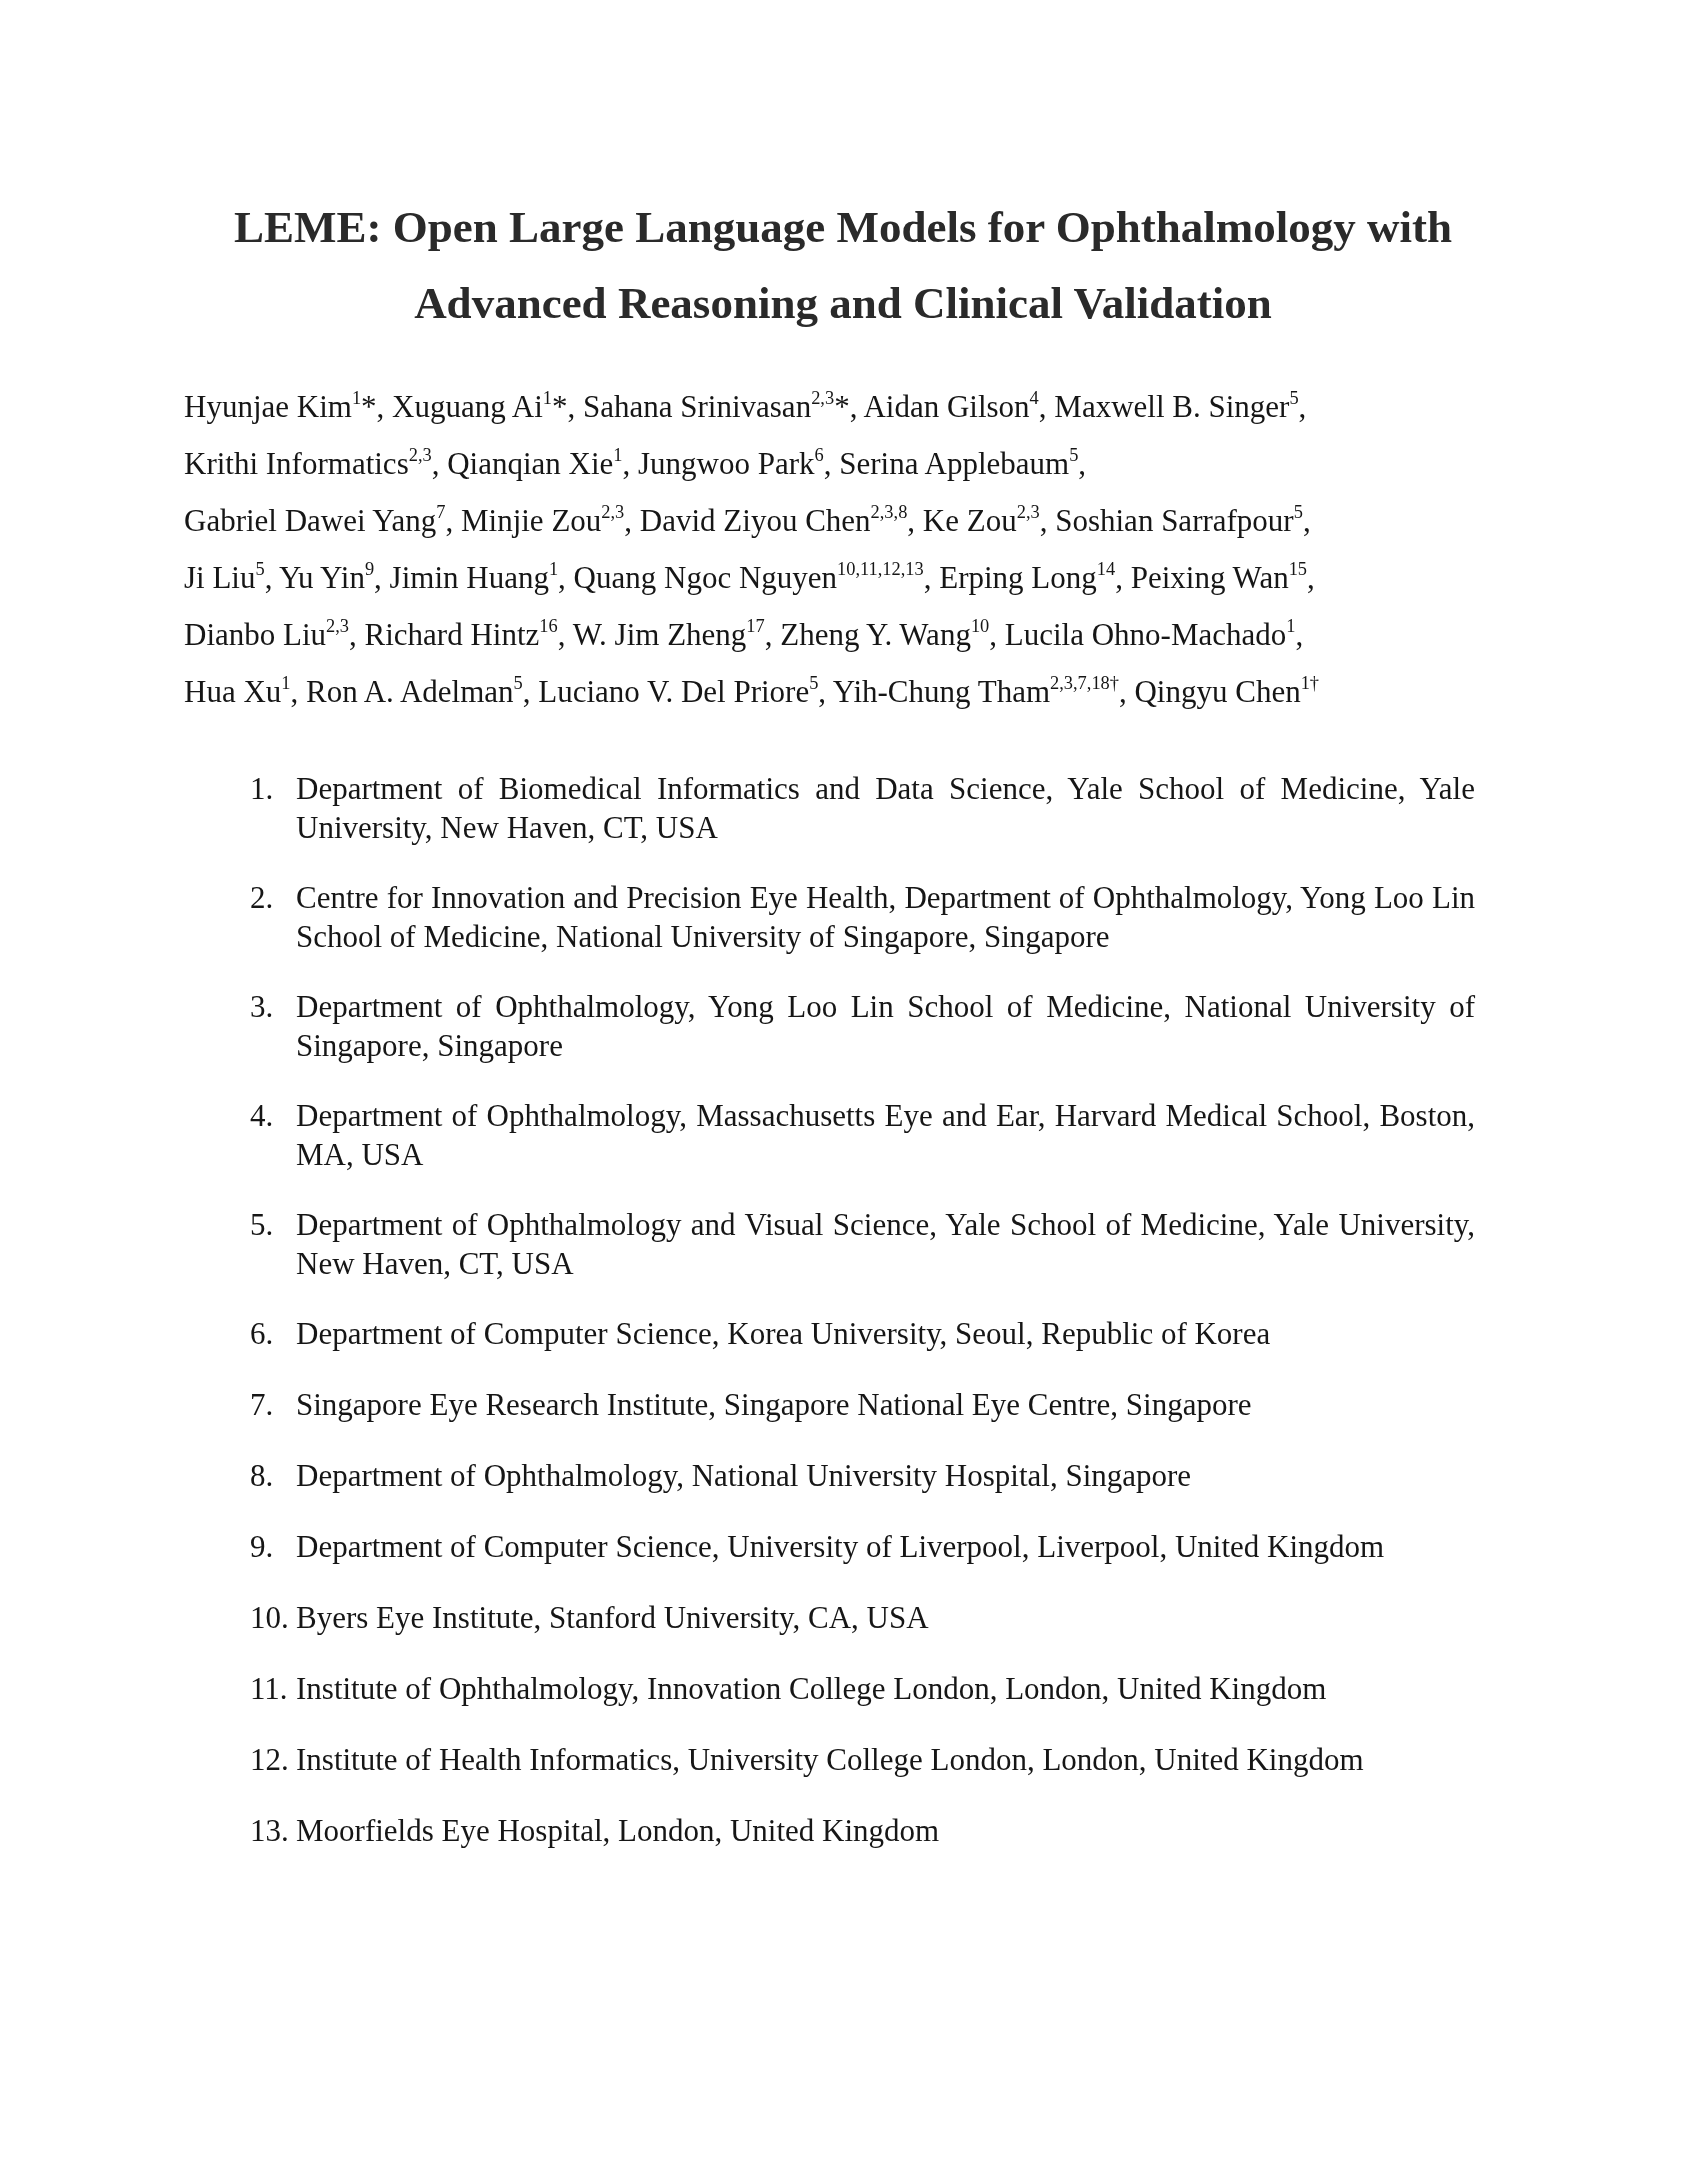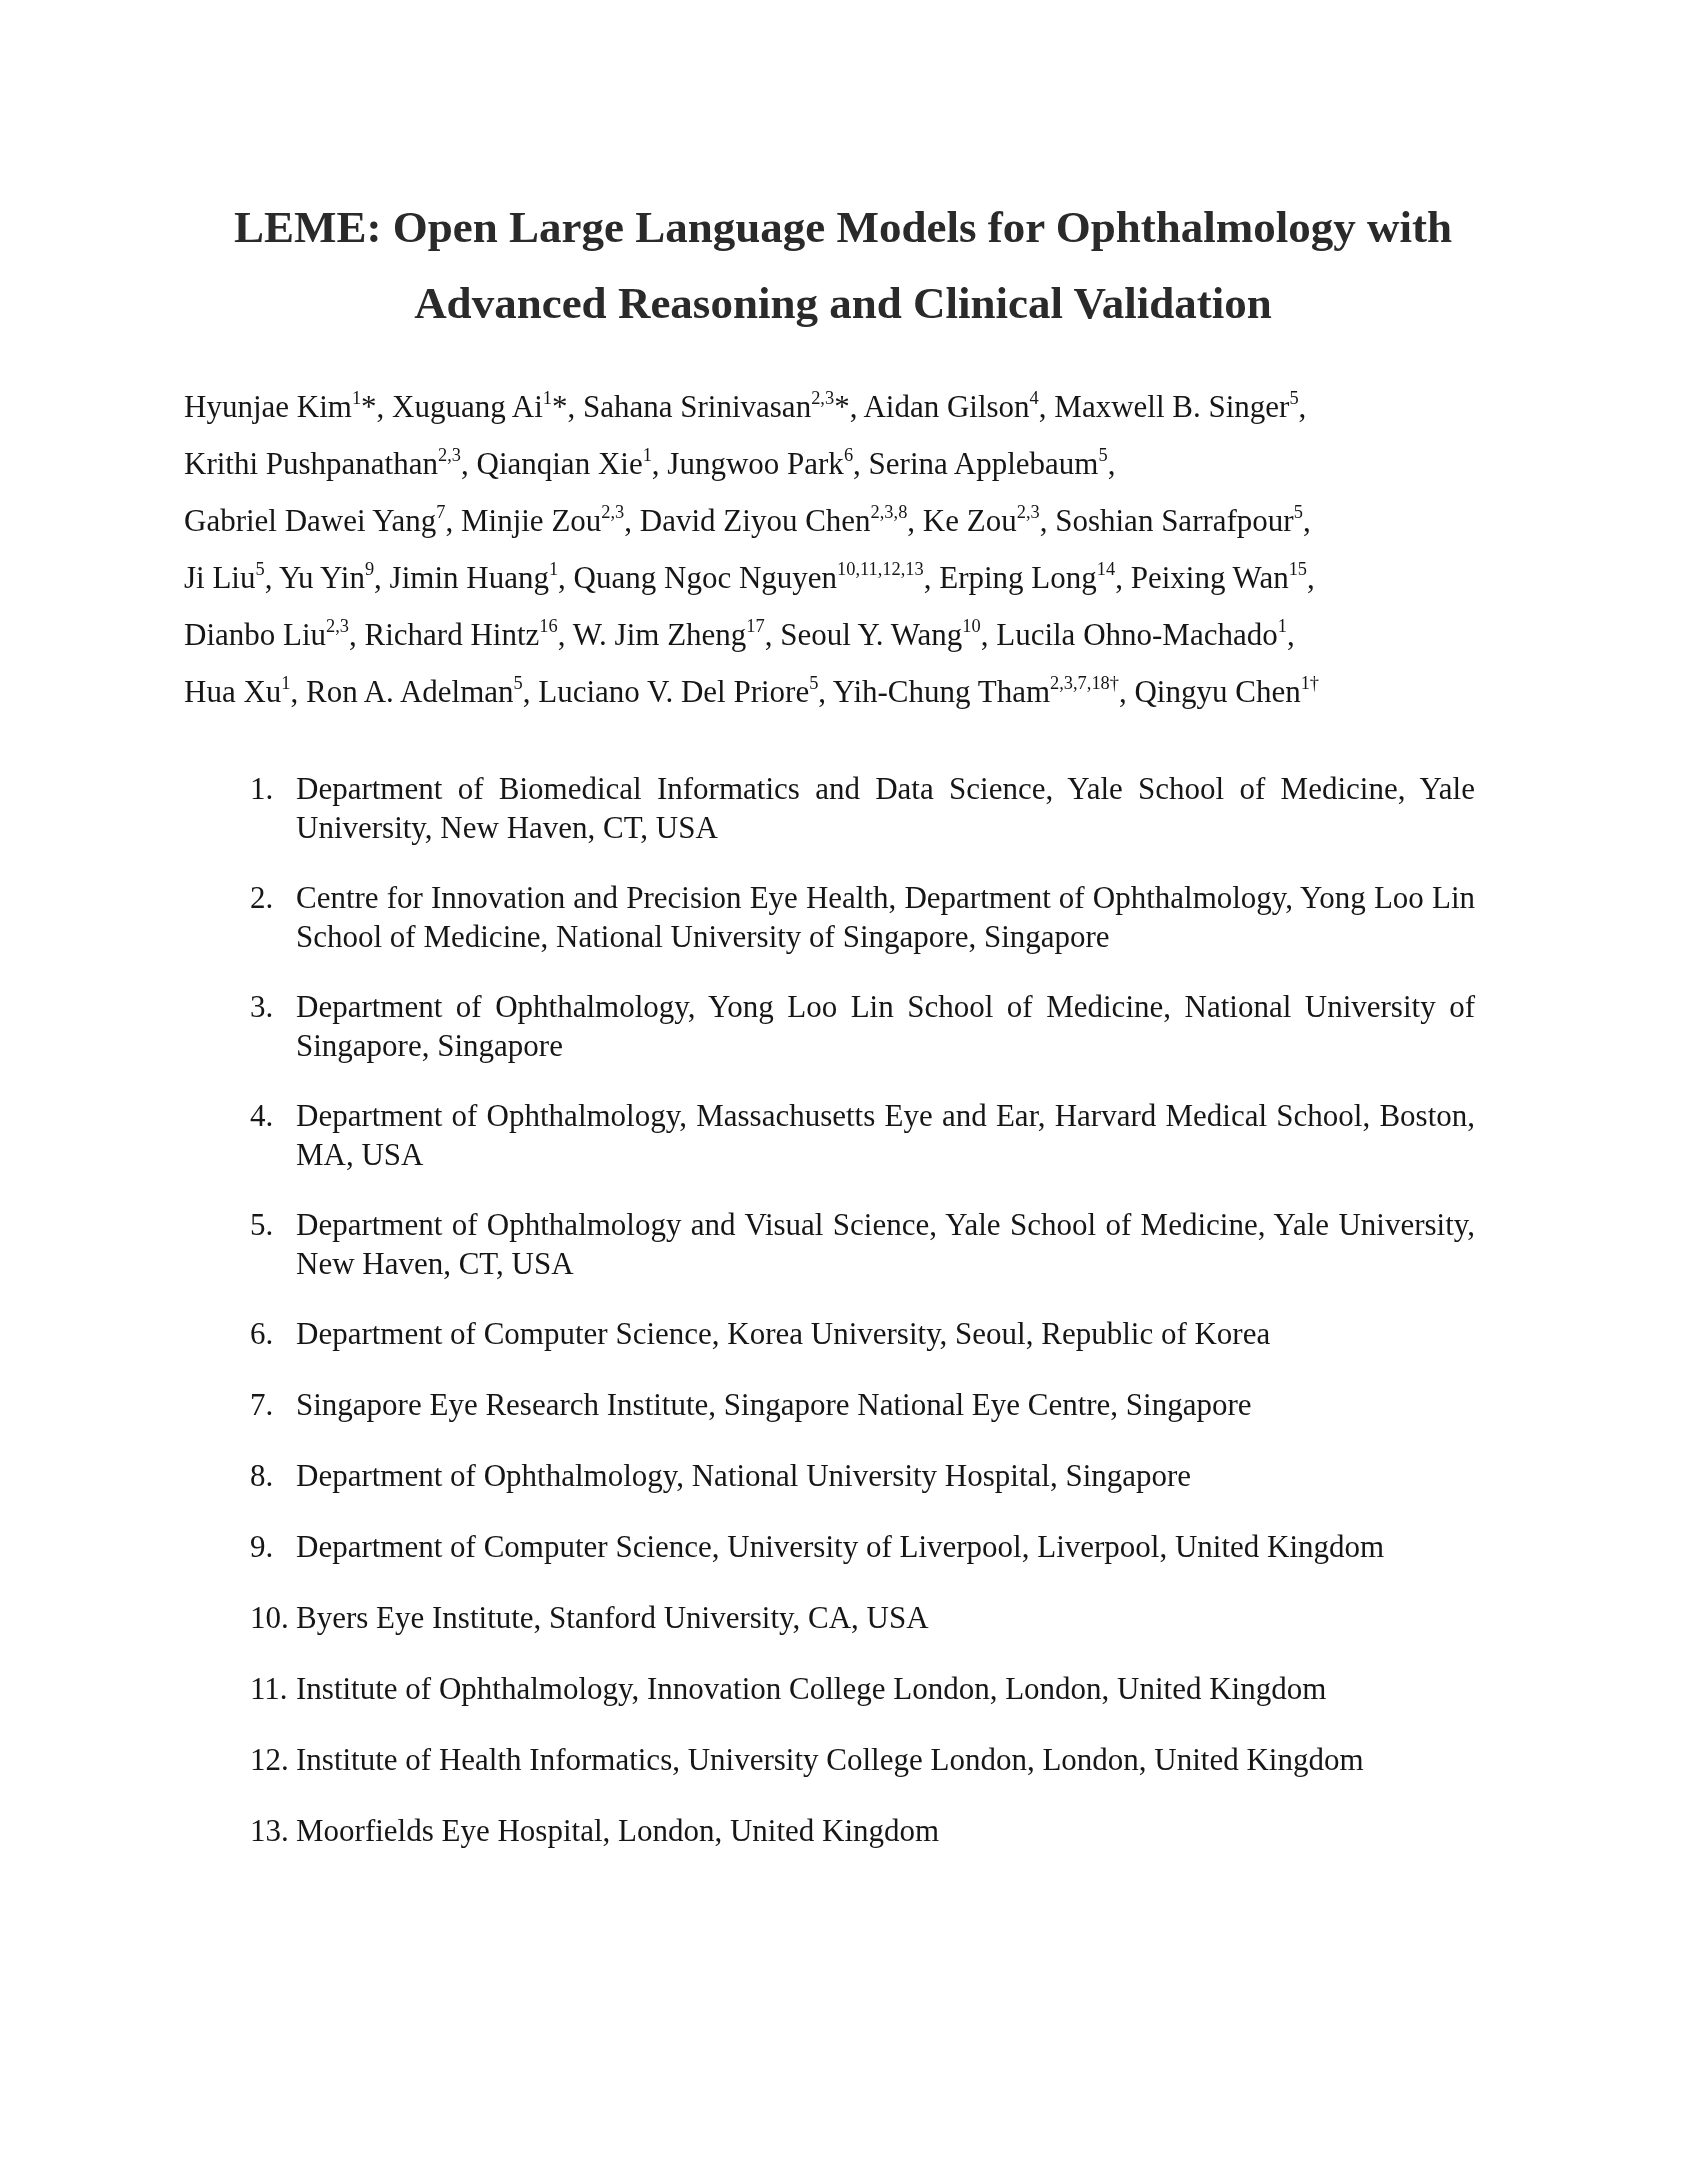--- a/index.html
+++ b/index.html
@@ -87,24 +87,24 @@
 
 <div class="page">
 
   <h1 class="title">
     <span class="tline">LEME: Open Large Language Models for Ophthalmology with</span>
     <span class="tline">Advanced Reasoning and Clinical Validation</span>
   </h1>
 
   <div class="authors" id="authors">
       <span class="aline"><span><span>Hyunjae Kim</span><sup>1</sup><span>*</span></span>, <span><span>Xuguang Ai</span><sup>1</sup><span>*</span></span>, <span><span>Sahana Srinivasan</span><sup>2,3</sup><span>*</span></span>, <span><span>Aidan Gilson</span><sup>4</sup></span>, <span><span>Maxwell B. Singer</span><sup>5</sup></span>,</span>
-      <span class="aline"><span><span>Krithi Pushpanathan</span><sup>2,3</sup></span>, <span><span>Qianqian Xie</span><sup>1</sup></span>, <span><span>Jungwoo Park</span><sup>6</sup></span>, <span><span>Serina Applebaum</span><sup>5</sup></span>,</span>
+      <span class="aline"><span><span>Krithi Informatics</span><sup>2,3</sup></span>, <span><span>Qianqian Xie</span><sup>1</sup></span>, <span><span>Jungwoo Park</span><sup>6</sup></span>, <span><span>Serina Applebaum</span><sup>5</sup></span>,</span>
       <span class="aline"><span><span>Gabriel Dawei Yang</span><sup>7</sup></span>, <span><span>Minjie Zou</span><sup>2,3</sup></span>, <span><span>David Ziyou Chen</span><sup>2,3,8</sup></span>, <span><span>Ke Zou</span><sup>2,3</sup></span>, <span><span>Soshian Sarrafpour</span><sup>5</sup></span>,</span>
       <span class="aline"><span><span>Ji Liu</span><sup>5</sup></span>, <span><span>Yu Yin</span><sup>9</sup></span>, <span><span>Jimin Huang</span><sup>1</sup></span>, <span><span>Quang Ngoc Nguyen</span><sup>10,11,12,13</sup></span>, <span><span>Erping Long</span><sup>14</sup></span>, <span><span>Peixing Wan</span><sup>15</sup></span>,</span>
-      <span class="aline"><span><span>Dianbo Liu</span><sup>2,3</sup></span>, <span><span>Richard Hintz</span><sup>16</sup></span>, <span><span>W. Jim Zheng</span><sup>17</sup></span>, <span><span>Seoul Y. Wang</span><sup>10</sup></span>, <span><span>Lucila Ohno-Machado</span><sup>1</sup></span>,</span>
+      <span class="aline"><span><span>Dianbo Liu</span><sup>2,3</sup></span>, <span><span>Richard Hintz</span><sup>16</sup></span>, <span><span>W. Jim Zheng</span><sup>17</sup></span>, <span><span>Zheng Y. Wang</span><sup>10</sup></span>, <span><span>Lucila Ohno-Machado</span><sup>1</sup></span>,</span>
       <span class="aline"><span><span>Hua Xu</span><sup>1</sup></span>, <span><span>Ron A. Adelman</span><sup>5</sup></span>, <span><span>Luciano V. Del Priore</span><sup>5</sup></span>, <span><span>Yih-Chung Tham</span><sup>2,3,7,18†</sup></span>, <span><span>Qingyu Chen</span><sup>1†</sup></span></span>
     </div>
 
   <ol class="affiliations" id="affiliations">
       <li class="aff-item two-line">
         <span class="aff-num">1.</span>
         <span class="aff-text">Department of Biomedical Informatics and Data Science, Yale School of Medicine, Yale University, New Haven, CT, USA</span>
       </li>
       <li class="aff-item two-line">
         <span class="aff-num">2.</span>

